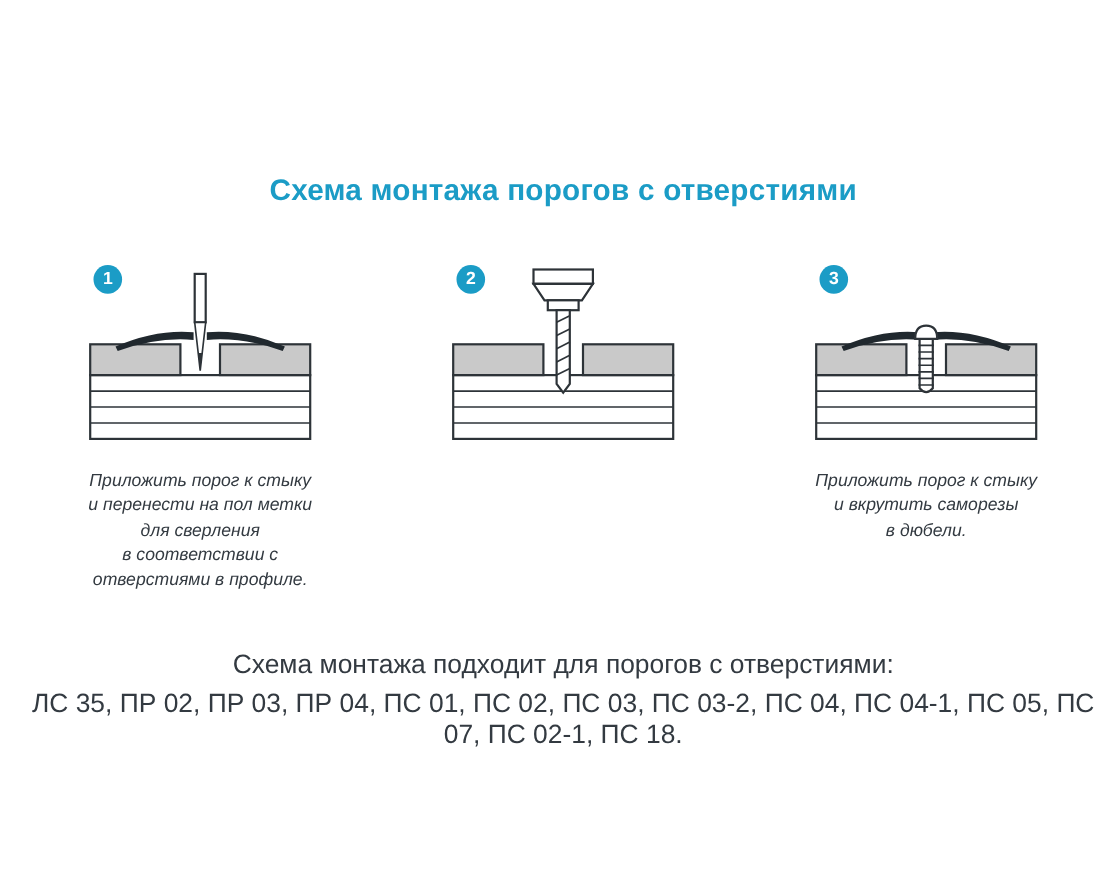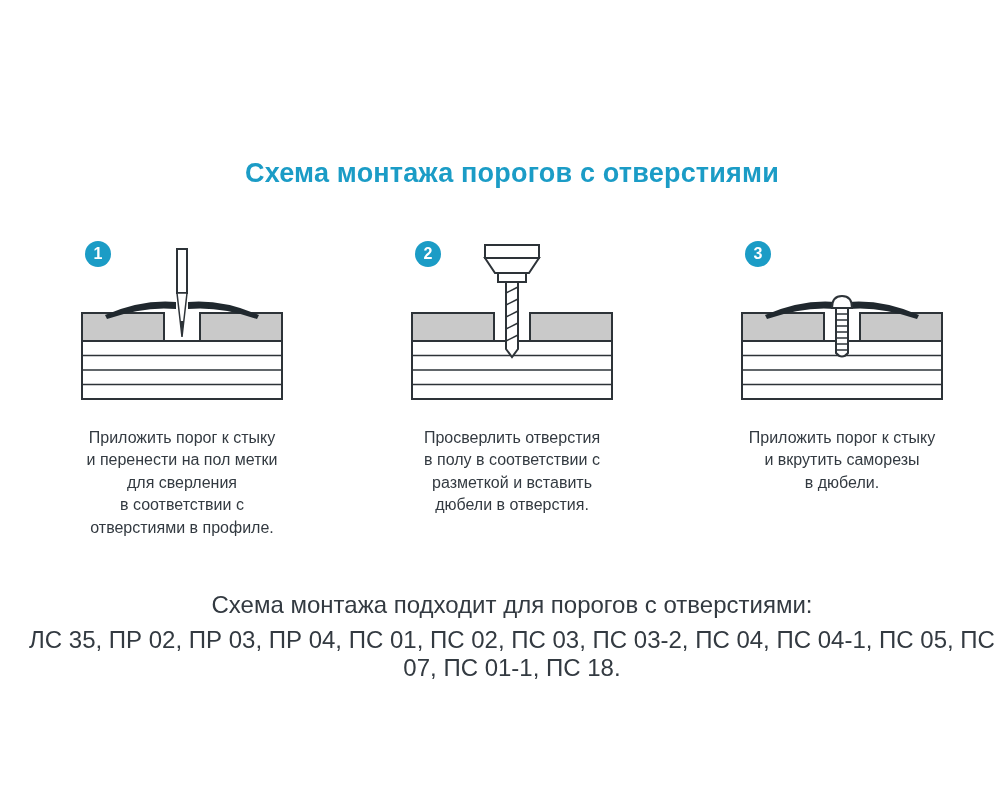--- a/index.html
+++ b/index.html
@@ -26,21 +26,21 @@
     position:absolute;left:48px;top:0;
     width:26px;height:26px;border-radius:50%;
     background:var(--accent);color:#fff;
     font-size:16px;font-weight:700;
     display:flex;align-items:center;justify-content:center;
   }
   .illustration{display:flex;justify-content:center;}
   .illustration svg{display:block;}
   .caption{
     margin:16px 0 0 0;text-align:center;
-    font-size:16px;line-height:1.4;white-space:pre-line;
+    font-size:16px;line-height:1.4;white-space:pre-line;font-style:italic;
   }
   .footer{margin-top:52px;text-align:center;font-size:24px;}
   .footer p{margin:7px 0;}
   .outline{stroke:var(--line);fill:#ffffff;}
 </style>
 </head>
 <body>
 
 <div class="page">
 
@@ -105,24 +105,20 @@
             <rect class="outline" x="96" y="32" width="28" height="9" stroke-width="2"></rect>
             <path class="outline" d="M 104,41 L 116,41 L 116,108 L 110,116 L 104,108 Z" stroke-width="2"></path>
             <line x1="104" y1="52" x2="116" y2="46" stroke="#2d3338" stroke-width="1.5"></line>
             <line x1="104" y1="64" x2="116" y2="58" stroke="#2d3338" stroke-width="1.5"></line>
             <line x1="104" y1="76" x2="116" y2="70" stroke="#2d3338" stroke-width="1.5"></line>
             <line x1="104" y1="88" x2="116" y2="82" stroke="#2d3338" stroke-width="1.5"></line>
             <line x1="104" y1="100" x2="116" y2="94" stroke="#2d3338" stroke-width="1.5"></line>
           </g>
         </svg>
       </div>
-      <p class="caption">Просверлить отверстия
-в полу в соответствии с
-разметкой и вставить
-дюбели в отверстия.</p>
     </div>
 
     <div class="step">
       <div class="step-number">3</div>
       <div class="illustration">
         <svg width="220" height="170" viewBox="0 0 220 170">
           <g>
             <rect class="outline" x="10" y="100" width="200" height="58" stroke-width="2"></rect>
             <line x1="10" y1="114.5" x2="210" y2="114.5" stroke="#2d3338" stroke-width="1.5"></line>
             <line x1="10" y1="129" x2="210" y2="129" stroke="#2d3338" stroke-width="1.5"></line>
@@ -152,16 +148,16 @@
       </div>
       <p class="caption">Приложить порог к стыку
 и вкрутить саморезы
 в дюбели.</p>
     </div>
 
   </div>
 
   <div class="footer">
     <p>Схема монтажа подходит для порогов с отверстиями:</p>
-    <p>ЛС 35, ПР 02, ПР 03, ПР 04, ПС 01, ПС 02, ПС 03, ПС 03-2, ПС 04, ПС 04-1, ПС 05, ПС 07, ПС 01-1, ПС 18.</p>
+    <p>ЛС 35, ПР 02, ПР 03, ПР 04, ПС 01, ПС 02, ПС 03, ПС 03-2, ПС 04, ПС 04-1, ПС 05, ПС 07, ПС 02-1, ПС 18.</p>
   </div>
 
 </div>
 
 </body></html>

